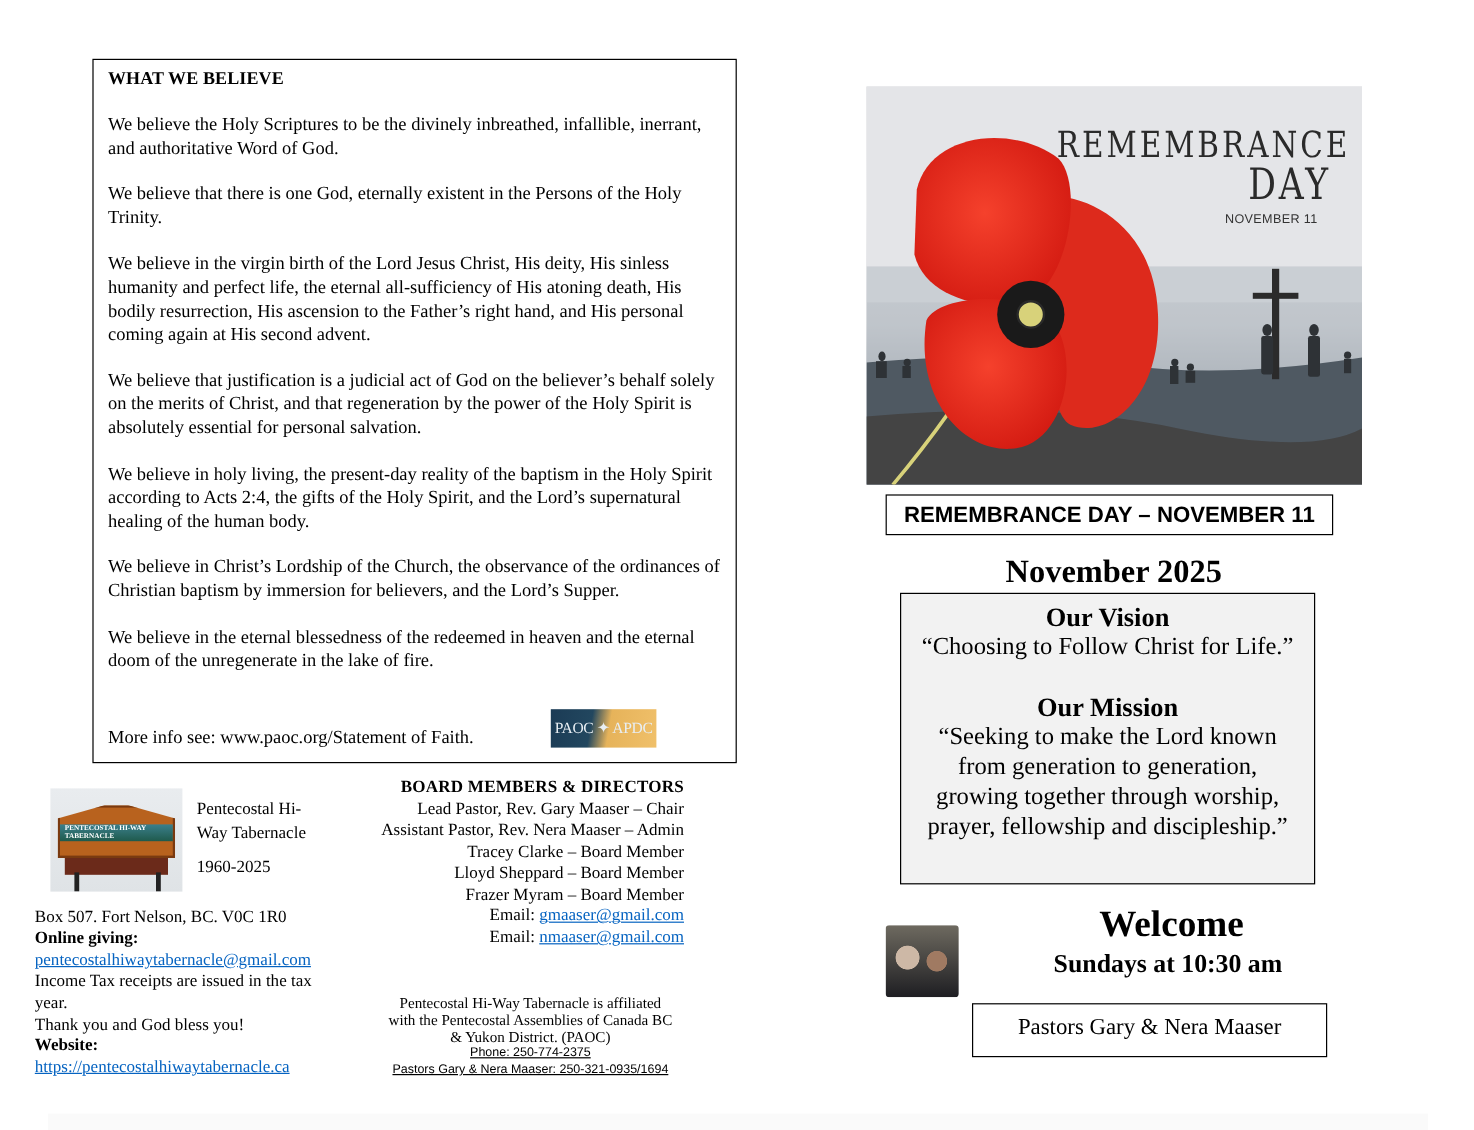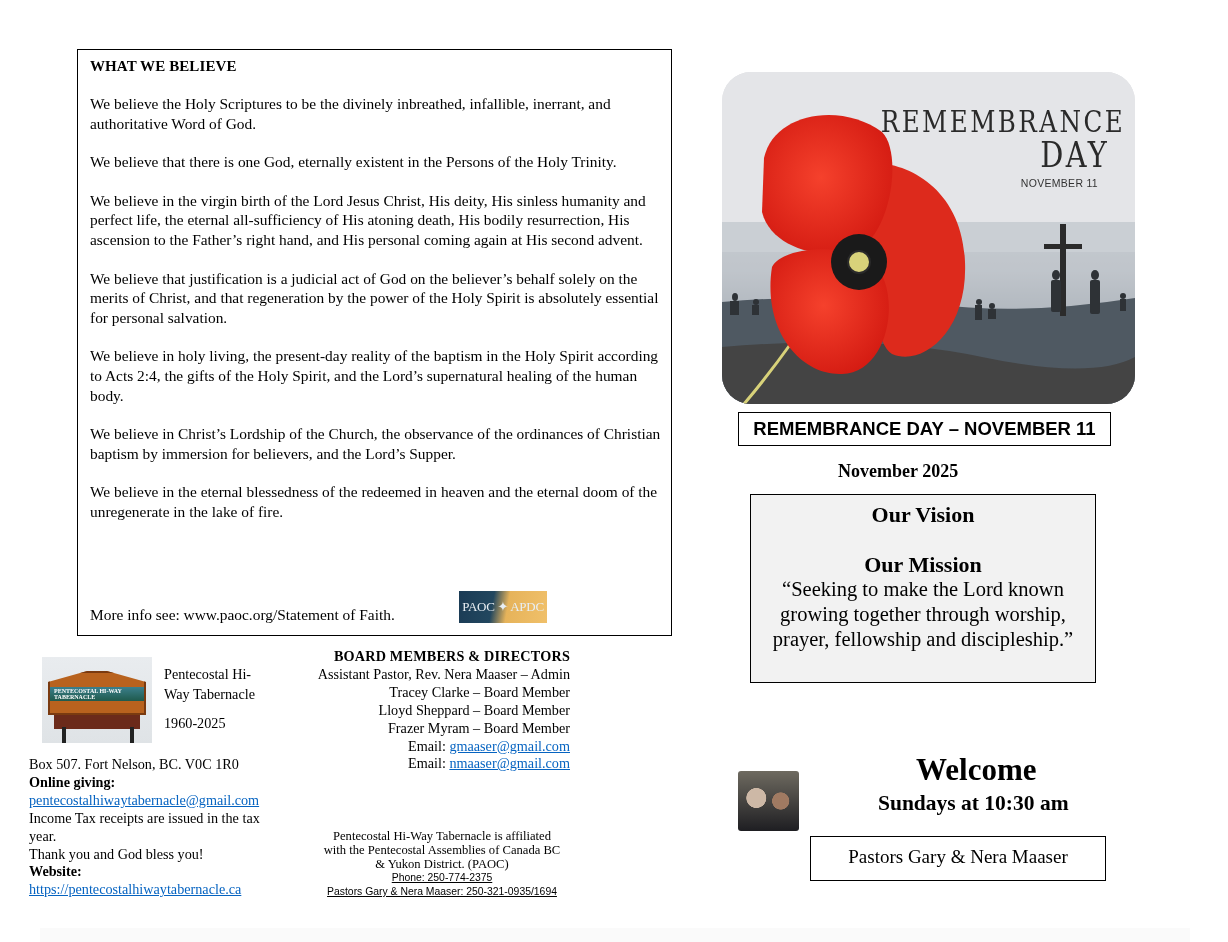--- a/index.html
+++ b/index.html
@@ -1,21 +1,21 @@
 <!DOCTYPE html>
 <html><head>
 <meta charset="utf-8">
 <style>
   html, body { margin:0; padding:0; background:#ffffff; }
   body { width:1228px; height:942px; position:relative; overflow:hidden; font-family:"Liberation Serif", "DejaVu Serif", serif; color:#000; }
   .abs { position:absolute; }
   a.link { color:#0563c1; text-decoration:underline; }
 
   
-  #beliefs { left:77px; top:49px; width:595px; height:587px; border:1.5px solid #000; box-sizing:border-box; padding:8px 10px 0 12px; }
+  #beliefs { left:77px; top:49px; width:537px; height:587px; border:1.5px solid #000; box-sizing:border-box; padding:8px 10px 0 12px; }
   #beliefs h2 { margin:0 0 19px 0; font-size:15px; font-weight:bold; letter-spacing:0.1px; }
   #beliefs p { margin:0 0 19px 0; font-size:15.4px; line-height:19.6px; }
   #beliefs .more { position:absolute; left:12px; top:556px; font-size:15.4px; }
   #paoc-logo { position:absolute; left:381px; top:541px; width:88px; height:32px; background:linear-gradient(100deg,#1b3b55 0%,#22475f 38%,#e6b35a 55%,#f0c06a 100%); color:#e8eef3; font-size:13px; font-family:"Liberation Serif", serif; display:flex; align-items:center; justify-content:center; letter-spacing:-0.3px; }
 
   
   #church-sign { left:42px; top:657px; width:110px; height:86px; background:linear-gradient(#e9ecef 0%, #dfe3e6 100%); overflow:hidden; }
   #church-sign .board { position:absolute; left:6px; top:14px; width:98px; height:44px; background:#b8621e; border:2px solid #7a3a10; box-sizing:border-box; clip-path:polygon(0 25%, 40% 0, 60% 0, 100% 25%, 100% 100%, 0 100%); }
   #church-sign .band { position:absolute; left:8px; top:30px; width:94px; height:14px; background:linear-gradient(#3b7f8c,#1f5a4c); }
   #church-sign .lower { position:absolute; left:12px; top:58px; width:86px; height:14px; background:#6b2a1a; }
@@ -30,30 +30,30 @@
   #contact b { font-weight:bold; }
 
   
   #board { left:286px; top:648px; width:284px; text-align:right; font-size:14.2px; line-height:17.9px; }
   #board .title { font-weight:bold; letter-spacing:0.2px; }
 
   #affil { left:304px; top:829px; width:276px; text-align:center; font-size:12.6px; line-height:14px; }
   #affil .sans { font-family:"Liberation Sans", "DejaVu Sans", sans-serif; font-size:10.4px; line-height:14px;text-decoration:underline; }
 
   
-  #poster { left:722px; top:72px; width:413px; height:332px; overflow:hidden; background:linear-gradient(180deg,#dcdde0 0%,#e9eaec 30%,#c9ccd1 60%,#9fa6ae 75%);border-radius:29px; }
+  #poster { left:722px; top:72px; width:413px; height:332px; overflow:hidden; background:linear-gradient(180deg,#dcdde0 0%,#e9eaec 30%,#c9ccd1 60%,#9fa6ae 75%); }
   #poster svg { position:absolute; left:0; top:0; }
   #poster .pt1 { position:absolute; right:10px; top:32px; font-family:"DejaVu Serif", serif; font-size:30px; letter-spacing:3px; color:#2a2a2a; font-weight:normal; transform:scaleX(0.82); transform-origin:right; }
   #poster .pt2 { position:absolute; right:26px; top:62px; font-family:"DejaVu Serif", serif; font-size:36px; letter-spacing:3px; color:#2a2a2a; transform:scaleX(0.8); transform-origin:right; }
   #poster .pt3 { position:absolute; right:37px; top:105px; font-family:"Liberation Sans", sans-serif; font-size:10.5px; color:#333; letter-spacing:0.3px; }
 
   #rd-banner { left:738px; top:412px; width:373px; height:34px; border:1.5px solid #000; box-sizing:border-box; text-align:center; font-family:"Liberation Sans", "DejaVu Sans", sans-serif; font-weight:bold; font-size:18.5px; line-height:31px; color:#000; }
-  #month { left:838px; top:461px; font-size:18px; font-weight:bold; }
+  #month { left:838px; top:461px; font-size:27px; font-weight:bold; }
 
-  #vision { left:750px; top:494px; width:346px; height:189px; background:#f2f2f2; border:1.5px solid #000; box-sizing:border-box; text-align:center; padding-top:8px; }
+  #vision { left:750px; top:494px; width:346px; height:243px; background:#f2f2f2; border:1.5px solid #000; box-sizing:border-box; text-align:center; padding-top:8px; }
   #vision h3 { margin:0; font-size:22px; font-weight:bold; line-height:24px; }
   #vision p { margin:0; font-size:20.5px; line-height:25px; }
   #vision .gap { height:26px; }
 
   #pastor-photo { left:738px; top:771px; width:61px; height:60px; border-radius:3px; overflow:hidden; background:radial-gradient(circle at 30% 45%, #cdb8a6 0 18%, transparent 19%), radial-gradient(circle at 70% 50%, #a07a62 0 16%, transparent 17%), linear-gradient(#6e6a60,#1e1e22); }
   #welcome { left:916px; top:752px; font-size:31px; font-weight:bold; }
   #sundays { left:878px; top:791px; font-size:21.5px; font-weight:bold;text-align:right; }
   #pastors-box { left:810px; top:836px; width:296px; height:45px; border:1.5px solid #000; box-sizing:border-box; text-align:center; font-size:19px; line-height:40px; }
 
   #bottom-shade { left:40px; top:928px; width:1150px; height:14px; background:#fafafa; }
@@ -95,20 +95,21 @@
   <div><a class="link">pentecostalhiwaytabernacle@gmail.com</a></div>
   <div>Income Tax receipts are issued in the tax</div>
   <div>year.</div>
   <div>Thank you and God bless you!</div>
   <div><b>Website:</b></div>
   <div><a class="link">https://pentecostalhiwaytabernacle.ca</a></div>
 </div>
 
 <div id="board" class="abs">
   <div class="title">BOARD MEMBERS &amp; DIRECTORS</div>
+  <div>Lead Pastor, Rev. Gary Maaser – Chair</div>
   <div>Assistant Pastor, Rev. Nera Maaser – Admin</div>
   <div>Tracey Clarke – Board Member</div>
   <div>Lloyd Sheppard – Board Member</div>
   <div>Frazer Myram – Board Member</div>
   <div><span>Email: </span><a class="link">gmaaser@gmail.com</a></div>
   <div><span>Email: </span><a class="link">nmaaser@gmail.com</a></div>
 </div>
 
 <div id="affil" class="abs">
   <div>Pentecostal Hi-Way Tabernacle is affiliated</div>
@@ -163,23 +164,25 @@
   <div class="pt1">REMEMBRANCE</div>
   <div class="pt2">DAY</div>
   <div class="pt3">NOVEMBER 11</div>
 </div>
 
 <div id="rd-banner" class="abs">REMEMBRANCE DAY – NOVEMBER 11</div>
 <div id="month" class="abs">November 2025</div>
 
 <div id="vision" class="abs">
   <h3>Our Vision</h3>
+  <p>“Choosing to Follow Christ for Life.”</p>
   <div class="gap"></div>
   <h3>Our Mission</h3>
   <p>“Seeking to make the Lord known</p>
+  <p>from generation to generation,</p>
   <p>growing together through worship,</p>
   <p>prayer, fellowship and discipleship.”</p>
 </div>
 
 <div id="pastor-photo" class="abs"></div>
 <div id="welcome" class="abs">Welcome</div>
 <div id="sundays" class="abs">Sundays at 10:30 am</div>
 <div id="pastors-box" class="abs">Pastors Gary &amp; Nera Maaser</div>
 
 <div id="bottom-shade" class="abs"></div>

